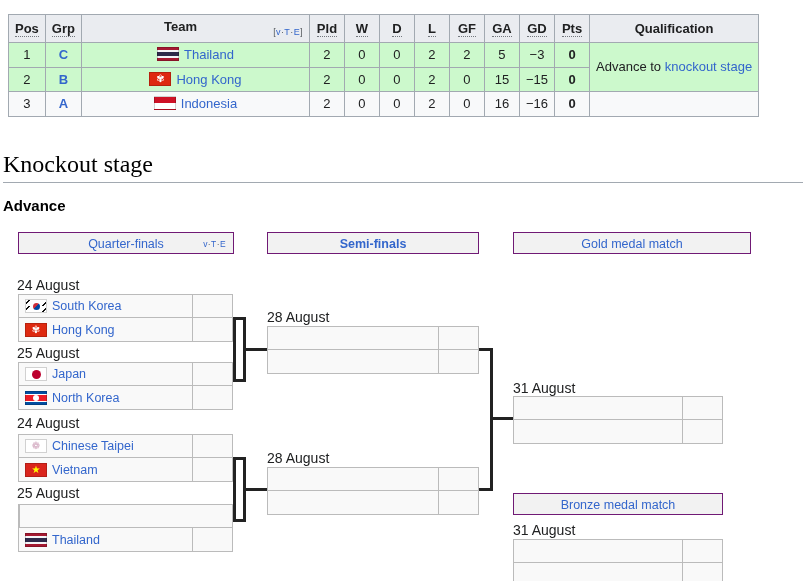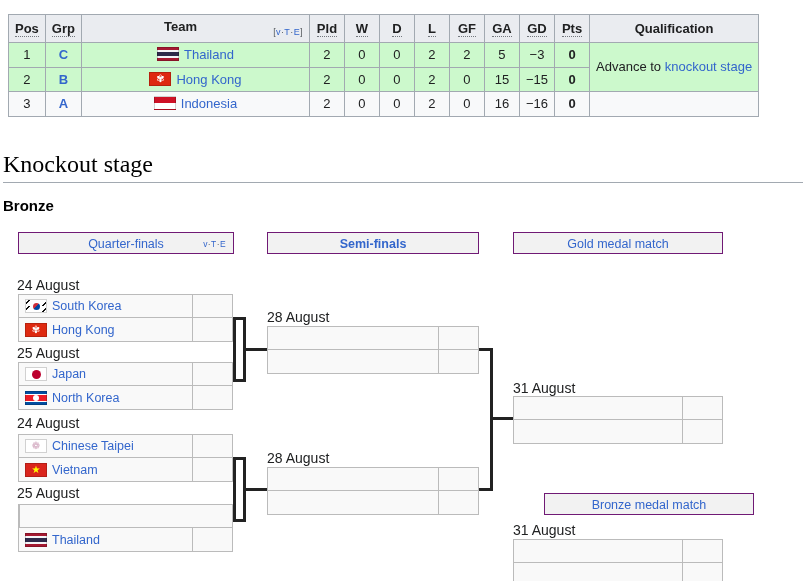--- a/index.html
+++ b/index.html
@@ -238,35 +238,35 @@
       <td class="numc">−16</td>
       <td class="numc b">0</td>
       <td class="qual"></td>
     </tr>
   </tbody>
     </table>
 </div>
 
 <div class="h2">Knockout stage</div>
 <div class="h2rule"></div>
-<div class="h3">Bronze</div>
+<div class="h3">Advance</div>
 
 <div class="bracket">
 
   <div class="rnd-hdr" style="left:18px;top:232px;width:216px;">
     <span>Quarter-finals</span>
     <span class="vte"><span>v</span><span class="br">·</span><span>T</span><span class="br">·</span><span>E</span></span>
   </div>
   <div class="rnd-hdr" style="left:267px;top:232px;width:212px;font-weight:bold;">
     <span>Semi-finals</span>
   </div>
-  <div class="rnd-hdr" style="left:513px;top:232px;width:210px;">
+  <div class="rnd-hdr" style="left:513px;top:232px;width:238px;">
     <span>Gold medal match</span>
   </div>
-  <div class="rnd-hdr" style="left:513px;top:493px;width:210px;margin-left:31px;">
+  <div class="rnd-hdr" style="left:513px;top:493px;width:210px;">
     <span>Bronze medal match</span>
   </div>
 
   <div class="date" style="left:17px;top:277px;">24 August</div>
   <div class="mbox" style="left:18px;top:294px;width:215px;">
     <div class="mrow">
       <div class="mteam">
           <span class="flag f-southkorea"></span>
           <span class="lnk">South Korea</span>
         </div>

